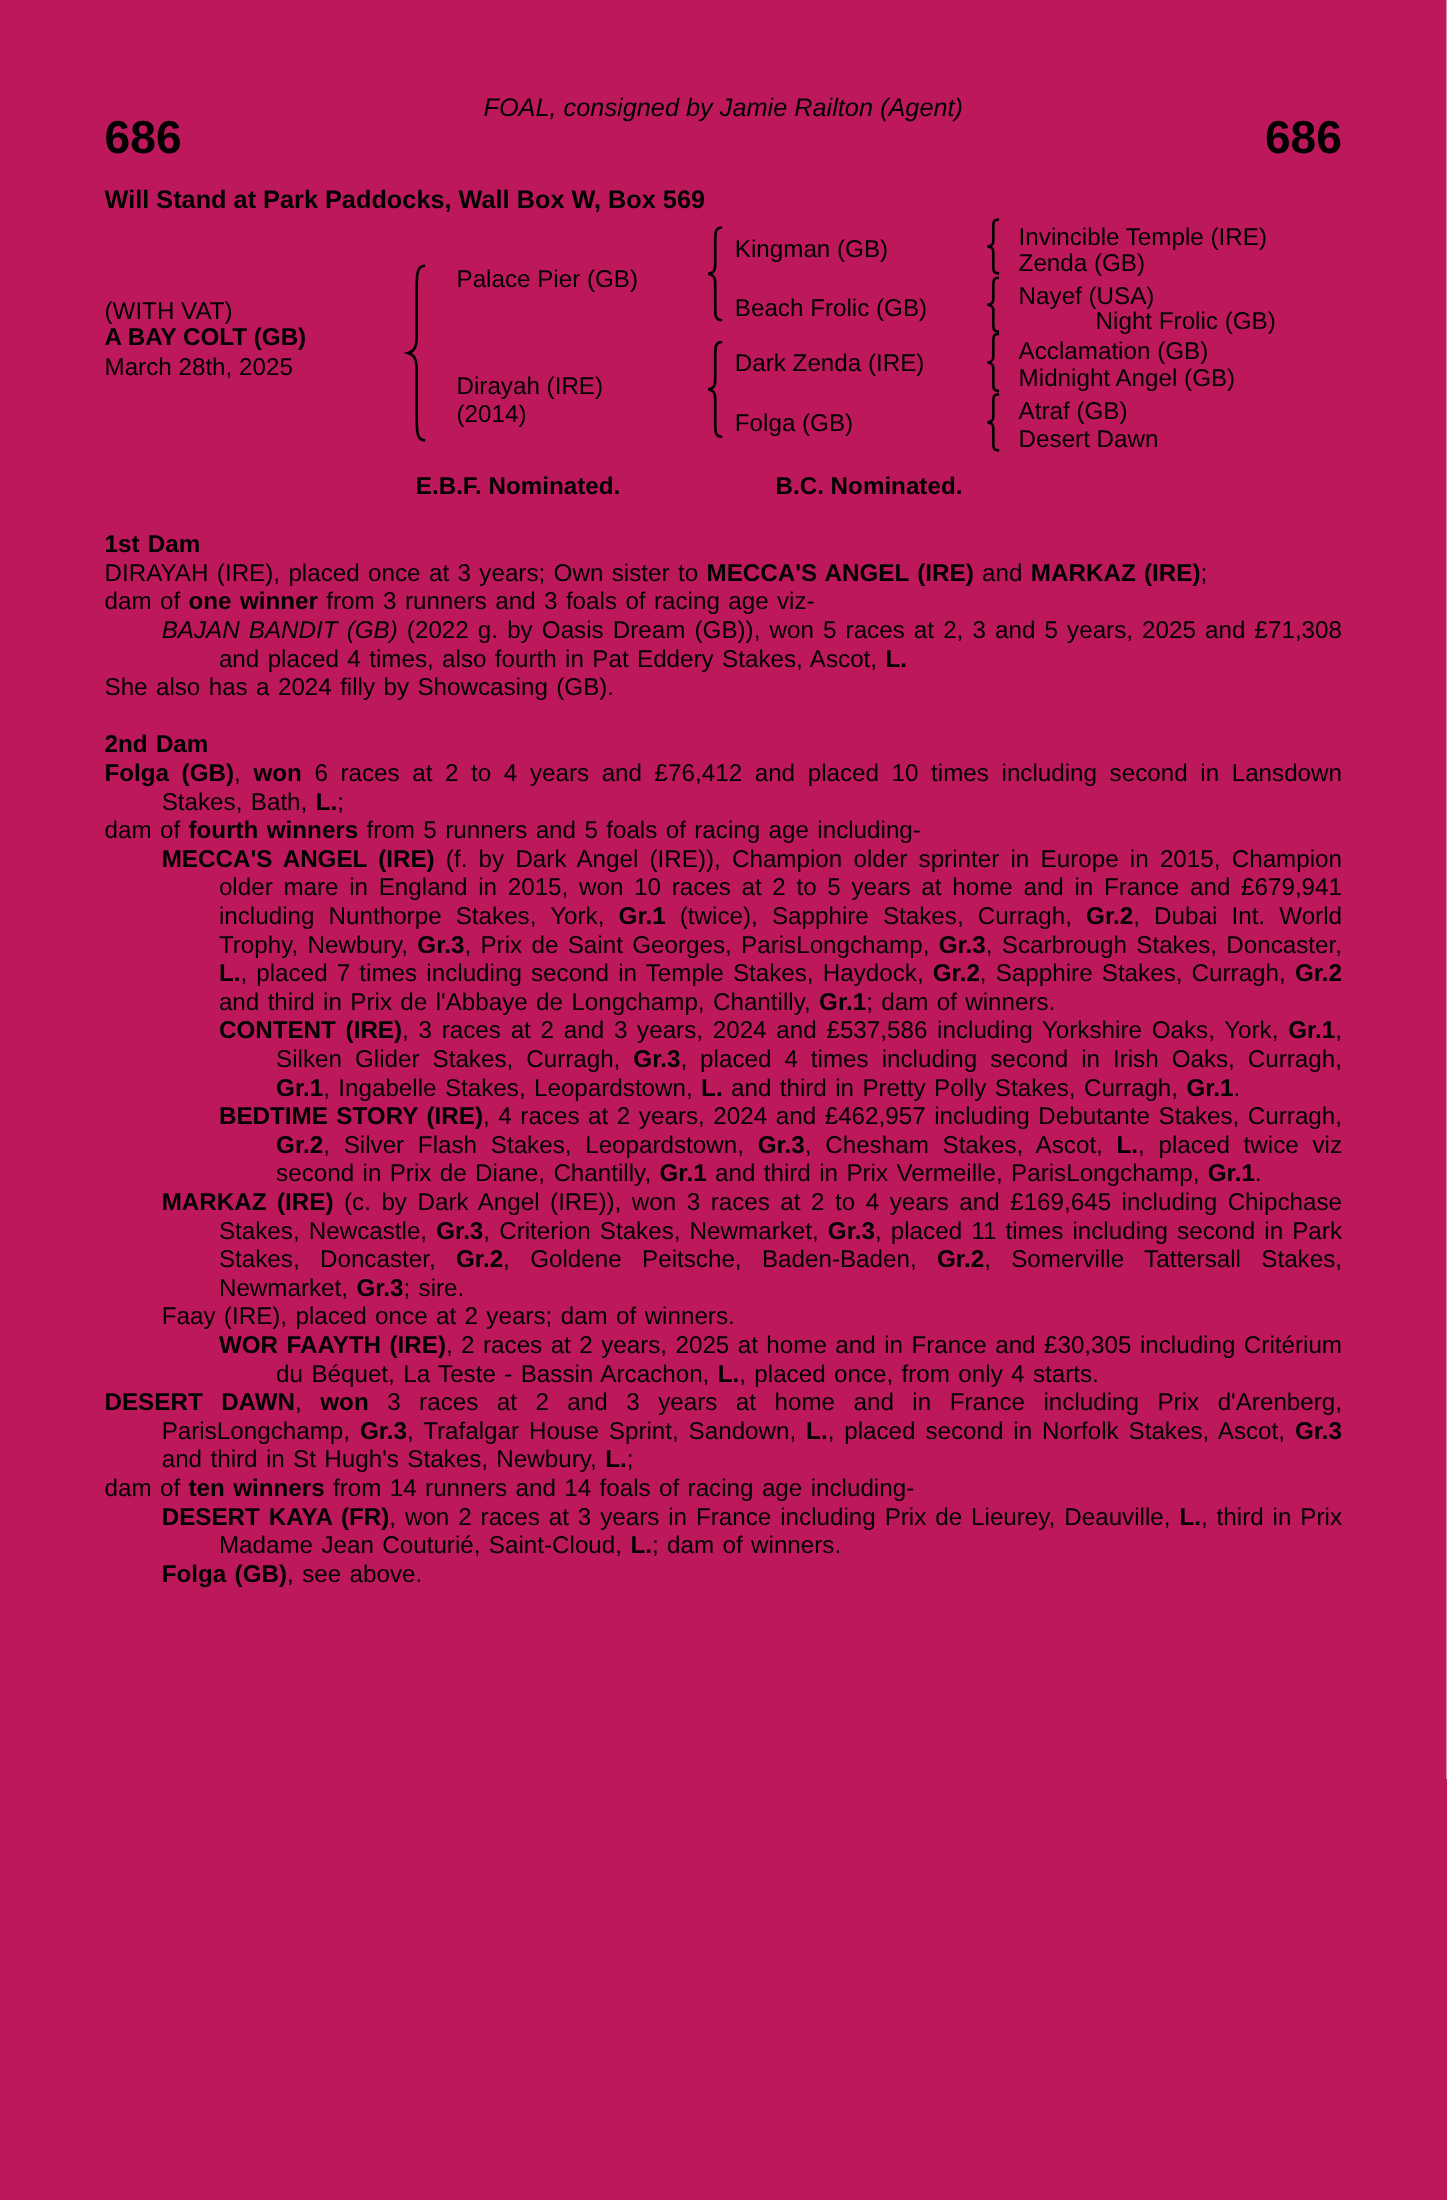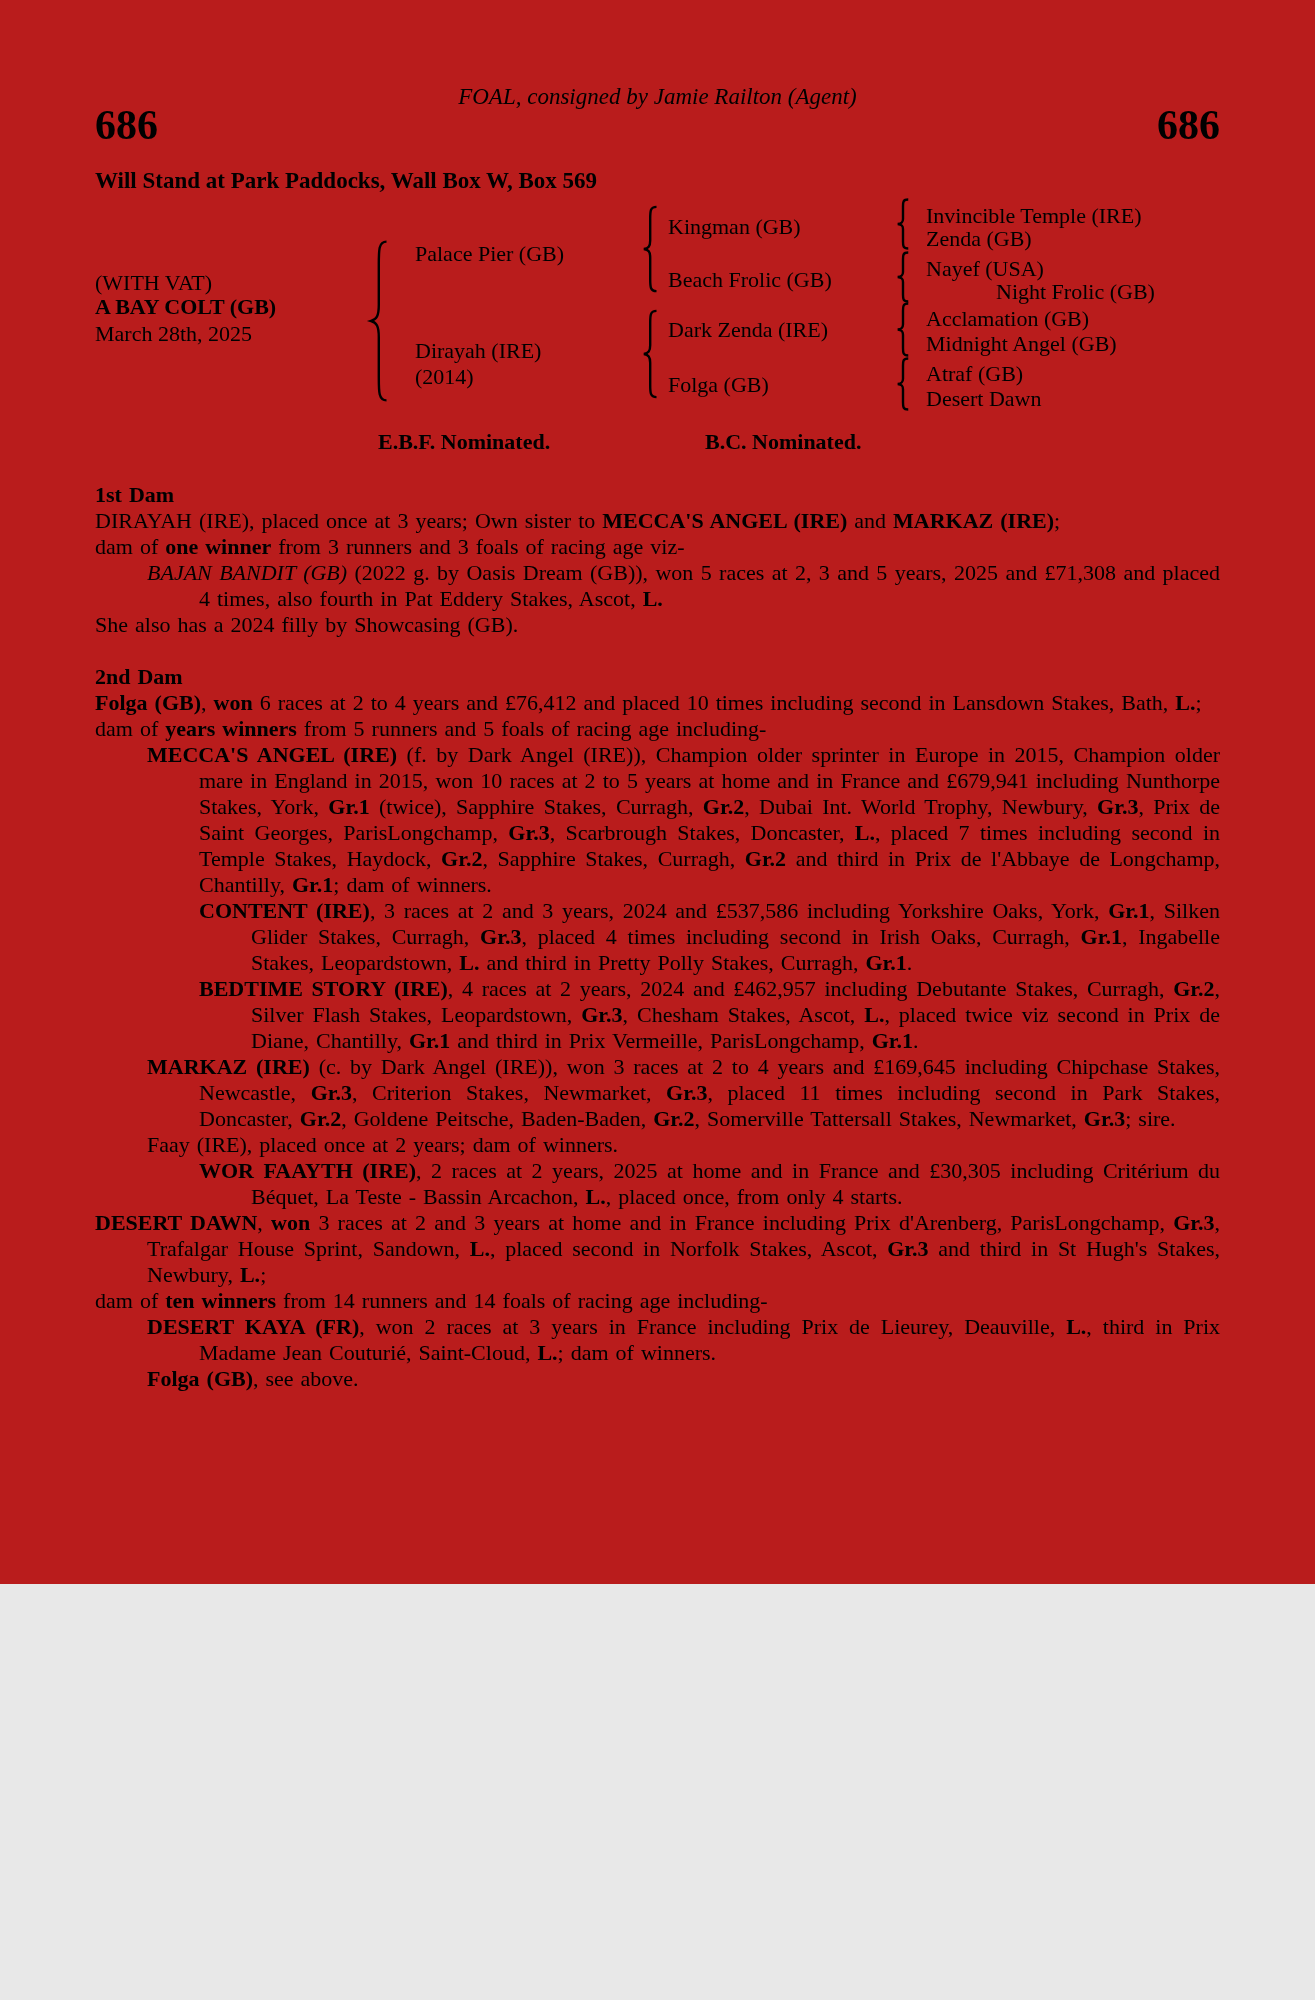--- a/index.html
+++ b/index.html
@@ -1,21 +1,21 @@
 <!DOCTYPE html>
 <html><head>
 <meta charset="utf-8">
 <style>
   html,body{margin:0;padding:0;background:#e8e8e8;}
   .page{
     position:relative;
-    width:1315px;height:1584px;
-    background:#b91c1c;
+    width:1315px;height:2000px;
+    background:#be185d;
     color:#000;
-    font-family:Liberation Serif, serif;
+    font-family:Liberation Sans, sans-serif;
     overflow:hidden;
   }
   .consign{
     position:absolute;top:84px;left:0;width:100%;
     text-align:center;font-style:italic;font-size:23px;
   }
   .lot{position:absolute;top:104px;font-size:42px;font-weight:bold;line-height:1;}
   .lot-left{left:95px;}
   .lot-right{right:95px;}
   .stand{position:absolute;top:168px;left:95px;font-size:23px;font-weight:bold;}
@@ -122,21 +122,21 @@
   </div>
 
   <div class="dam-text">
       <div class="sec-h">1st Dam</div>
       <div class="para" style="padding-left: 52px; text-indent: -52px;"><span>DIRAYAH (IRE), placed once at 3 years; Own sister to </span><span class="b">MECCA'S ANGEL (IRE)</span><span> and </span><span class="b">MARKAZ (IRE)</span><span>;</span></div>
       <div class="para" style="padding-left: 52px; text-indent: -52px;"><span>dam of </span><span class="b">one winner</span><span> from 3 runners and 3 foals of racing age viz-</span></div>
       <div class="para" style="padding-left: 104px; text-indent: -52px;"><span class="i">BAJAN BANDIT (GB)</span><span> (2022 g. by Oasis Dream (GB)), won 5 races at 2, 3 and 5 years, 2025 and £71,308 and placed 4 times, also fourth in Pat Eddery Stakes, Ascot, </span><span class="b">L.</span></div>
       <div class="para" style="padding-left: 52px; text-indent: -52px;"><span>She also has a 2024 filly by Showcasing (GB).</span></div>
       <div class="sec-h" style="margin-top: 26px;">2nd Dam</div>
       <div class="para" style="padding-left: 52px; text-indent: -52px;"><span class="b">Folga (GB)</span><span>, </span><span class="b">won</span><span> 6 races at 2 to 4 years and £76,412 and placed 10 times including second in Lansdown Stakes, Bath, </span><span class="b">L.</span><span>;</span></div>
-      <div class="para" style="padding-left: 52px; text-indent: -52px;"><span>dam of </span><span class="b">years winners</span><span> from 5 runners and 5 foals of racing age including-</span></div>
+      <div class="para" style="padding-left: 52px; text-indent: -52px;"><span>dam of </span><span class="b">fourth winners</span><span> from 5 runners and 5 foals of racing age including-</span></div>
       <div class="para" style="padding-left: 104px; text-indent: -52px;"><span class="b">MECCA'S ANGEL (IRE)</span><span> (f. by Dark Angel (IRE)), Champion older sprinter in Europe in 2015, Champion older mare in England in 2015, won 10 races at 2 to 5 years at home and in France and £679,941 including Nunthorpe Stakes, York, </span><span class="b">Gr.1</span><span> (twice), Sapphire Stakes, Curragh, </span><span class="b">Gr.2</span><span>, Dubai Int. World Trophy, Newbury, </span><span class="b">Gr.3</span><span>, Prix de Saint Georges, ParisLongchamp, </span><span class="b">Gr.3</span><span>, Scarbrough Stakes, Doncaster, </span><span class="b">L.</span><span>, placed 7 times including second in Temple Stakes, Haydock, </span><span class="b">Gr.2</span><span>, Sapphire Stakes, Curragh, </span><span class="b">Gr.2</span><span> and third in Prix de l'Abbaye de Longchamp, Chantilly, </span><span class="b">Gr.1</span><span>; dam of winners.</span></div>
       <div class="para" style="padding-left: 156px; text-indent: -52px;"><span class="b">CONTENT (IRE)</span><span>, 3 races at 2 and 3 years, 2024 and £537,586 including Yorkshire Oaks, York, </span><span class="b">Gr.1</span><span>, Silken Glider Stakes, Curragh, </span><span class="b">Gr.3</span><span>, placed 4 times including second in Irish Oaks, Curragh, </span><span class="b">Gr.1</span><span>, Ingabelle Stakes, Leopardstown, </span><span class="b">L.</span><span> and third in Pretty Polly Stakes, Curragh, </span><span class="b">Gr.1</span><span>.</span></div>
       <div class="para" style="padding-left: 156px; text-indent: -52px;"><span class="b">BEDTIME STORY (IRE)</span><span>, 4 races at 2 years, 2024 and £462,957 including Debutante Stakes, Curragh, </span><span class="b">Gr.2</span><span>, Silver Flash Stakes, Leopardstown, </span><span class="b">Gr.3</span><span>, Chesham Stakes, Ascot, </span><span class="b">L.</span><span>, placed twice viz second in Prix de Diane, Chantilly, </span><span class="b">Gr.1</span><span> and third in Prix Vermeille, ParisLongchamp, </span><span class="b">Gr.1</span><span>.</span></div>
       <div class="para" style="padding-left: 104px; text-indent: -52px;"><span class="b">MARKAZ (IRE)</span><span> (c. by Dark Angel (IRE)), won 3 races at 2 to 4 years and £169,645 including Chipchase Stakes, Newcastle, </span><span class="b">Gr.3</span><span>, Criterion Stakes, Newmarket, </span><span class="b">Gr.3</span><span>, placed 11 times including second in Park Stakes, Doncaster, </span><span class="b">Gr.2</span><span>, Goldene Peitsche, Baden-Baden, </span><span class="b">Gr.2</span><span>, Somerville Tattersall Stakes, Newmarket, </span><span class="b">Gr.3</span><span>; sire.</span></div>
       <div class="para" style="padding-left: 104px; text-indent: -52px;"><span>Faay (IRE), placed once at 2 years; dam of winners.</span></div>
       <div class="para" style="padding-left: 156px; text-indent: -52px;"><span class="b">WOR FAAYTH (IRE)</span><span>, 2 races at 2 years, 2025 at home and in France and £30,305 including Critérium du Béquet, La Teste - Bassin Arcachon, </span><span class="b">L.</span><span>, placed once, from only 4 starts.</span></div>
       <div class="para" style="padding-left: 52px; text-indent: -52px;"><span class="b">DESERT DAWN</span><span>, </span><span class="b">won</span><span> 3 races at 2 and 3 years at home and in France including Prix d'Arenberg, ParisLongchamp, </span><span class="b">Gr.3</span><span>, Trafalgar House Sprint, Sandown, </span><span class="b">L.</span><span>, placed second in Norfolk Stakes, Ascot, </span><span class="b">Gr.3</span><span> and third in St Hugh's Stakes, Newbury, </span><span class="b">L.</span><span>;</span></div>
       <div class="para" style="padding-left: 52px; text-indent: -52px;"><span>dam of </span><span class="b">ten winners</span><span> from 14 runners and 14 foals of racing age including-</span></div>
       <div class="para" style="padding-left: 104px; text-indent: -52px;"><span class="b">DESERT KAYA (FR)</span><span>, won 2 races at 3 years in France including Prix de Lieurey, Deauville, </span><span class="b">L.</span><span>, third in Prix Madame Jean Couturié, Saint-Cloud, </span><span class="b">L.</span><span>; dam of winners.</span></div>
       <div class="para" style="padding-left: 104px; text-indent: -52px;"><span class="b">Folga (GB)</span><span>, see above.</span></div>

